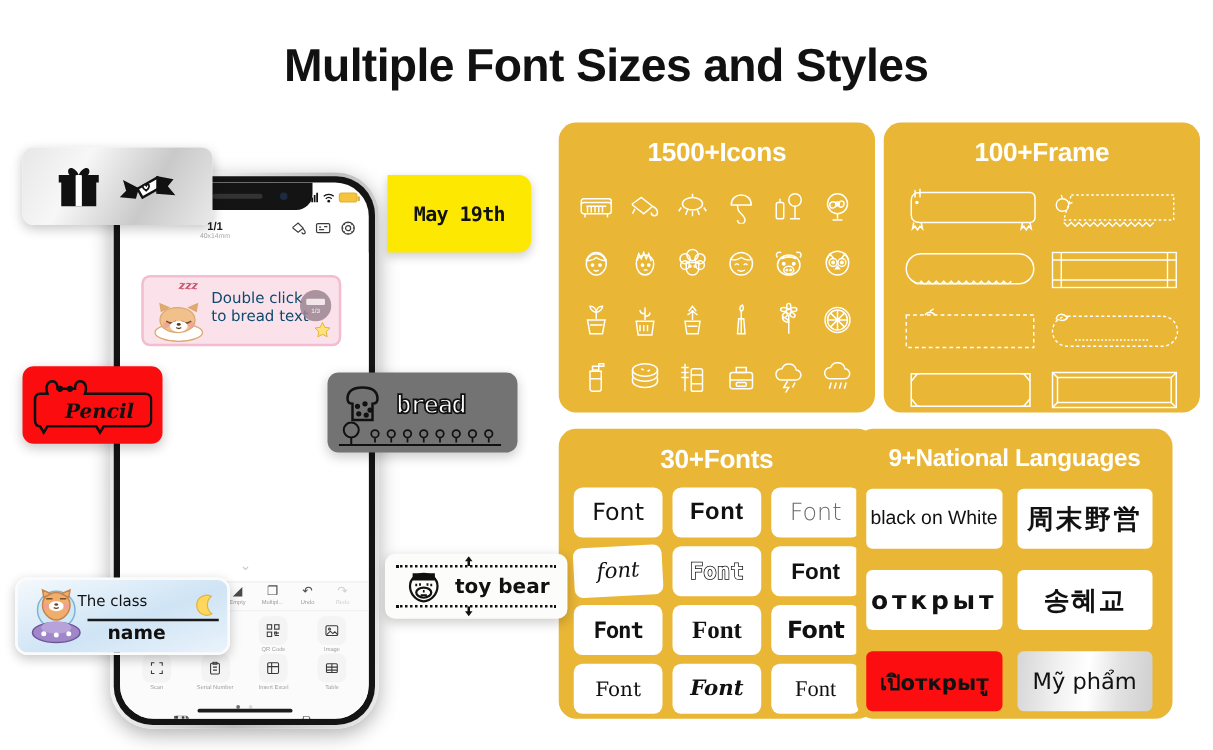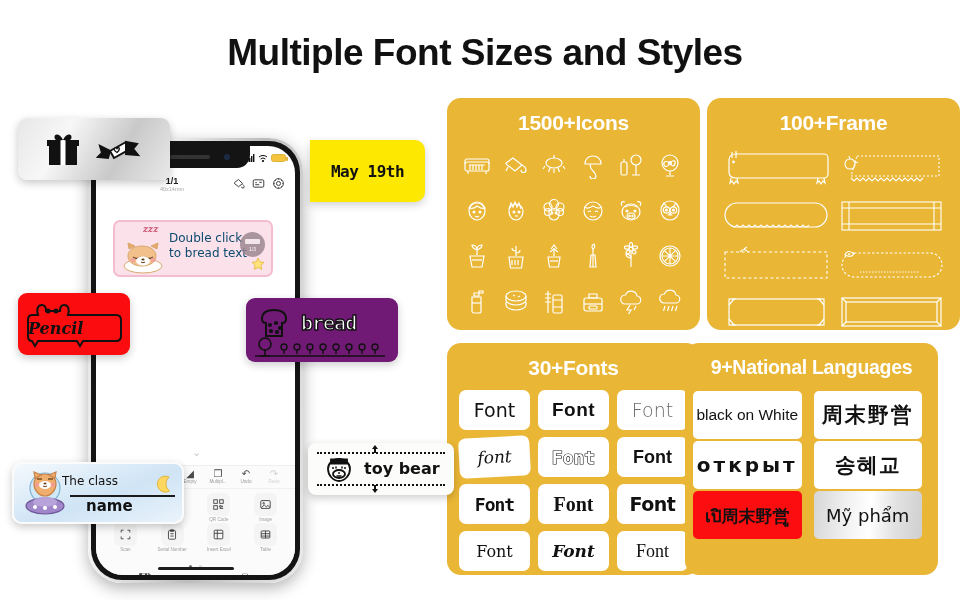--- a/index.html
+++ b/index.html
@@ -75,21 +75,21 @@
   .f7 { font-family:"DejaVu Sans Mono", monospace; font-weight:bold; font-size:18px; letter-spacing:-1px;}
   .f8 { font-family:"Liberation Serif", serif; font-weight:bold; font-size:20px;}
   .f9 { font-family:"DejaVu Sans", sans-serif; font-weight:bold; font-size:19px; letter-spacing:-.5px;}
   .f10{ font-family:"DejaVu Serif", serif; font-weight:400; font-size:16px;}
   .f11{ font-family:"DejaVu Serif", serif; font-weight:bold; font-style:italic; font-size:17px;}
   .f12{ font-family:"Liberation Serif", serif; font-weight:400; font-size:18px;}
 
   
   .langs-grid {
     display: grid; grid-template-columns: 1fr 1fr;
-    gap: 2px 12px; padding: 12px 16px 0 8px;
+    gap: 17px 12px; padding: 12px 16px 0 8px;
   }
   .lang-chip {
     background:#ffffff; border-radius:5px; height:48px;
     display:flex; align-items:center; justify-content:center;
     color:#111; font-size:17px; overflow:hidden; text-align:center;
   }
   .lang-cjk { font-family:"DejaVu Serif", serif; font-weight:bold; font-size:21px; letter-spacing:2px;}
   .lang-cyr { font-family:"DejaVu Sans", sans-serif; font-weight:bold; font-size:20px; letter-spacing:3px;}
   .lang-kor { font-family:"DejaVu Sans", sans-serif; font-weight:bold; font-size:21px; letter-spacing:1px;}
   .lang-eng { font-family:"Liberation Sans", sans-serif; font-size:15.5px;}
@@ -217,26 +217,26 @@
   }
   #sticker-yellow span{
     font-family:"DejaVu Sans Mono", monospace; font-weight:bold; font-size:16px;
     color:#111; letter-spacing:-.5px;
   }
   #sticker-pencil {
     left:18px; top:293px; width:112px; height:62px; background:#FB0D0F;
     border-radius:9px; box-shadow:0 3px 9px rgba(0,0,0,.22); z-index:9;
   }
   #sticker-pencil .pencil-text{
-    position:absolute; left:10px; top:26px;
+    position:absolute; left:34px; top:26px;
     font-family:"DejaVu Serif", serif; font-style:italic; font-weight:bold;
     font-size:16px; color:#111;
   }
   #sticker-bread {
-    left:246px; top:298px; width:152px; height:64px; background:#701a75;
+    left:262px; top:298px; width:152px; height:64px; background:#737373;
     border-radius:9px; box-shadow:0 3px 9px rgba(0,0,0,.20); z-index:9;
   }
   #sticker-bread .bread-text{
     position:absolute; left:55px; top:13px;
     font-family:"DejaVu Sans Mono", monospace; font-weight:bold; font-size:20px;
     color:#ffffff; -webkit-text-stroke:1.4px #111; letter-spacing:-1px;
   }
   #sticker-toybear {
     left:268px; top:443px; width:146px; height:52px; background:#FCFCFA;
     border-radius:8px; box-shadow:0 3px 9px rgba(0,0,0,.20); z-index:9;margin-left:40px;
@@ -558,21 +558,21 @@
     </div>
   </div>
 
   <div class="panel" id="panel-langs">
     <div class="panel-title">9+National Languages</div>
     <div class="langs-grid">
       <div class="lang-chip lang-eng">black on White</div>
       <div class="lang-chip lang-cjk">周末野営</div>
       <div class="lang-chip lang-cyr">открыт</div>
       <div class="lang-chip lang-kor">송혜교</div>
-      <div class="lang-chip lang-thai">เปิ周末野営ู</div>
+      <div class="lang-chip lang-thai">เปิоткрытู</div>
       <div class="lang-chip lang-viet">Mỹ phẩm</div>
     </div>
   </div>
 
   <div id="phone">
     <div class="phone-outer"></div>
     <div class="phone-frame">
       <div class="phone-screen">
 
         <div class="notch">

